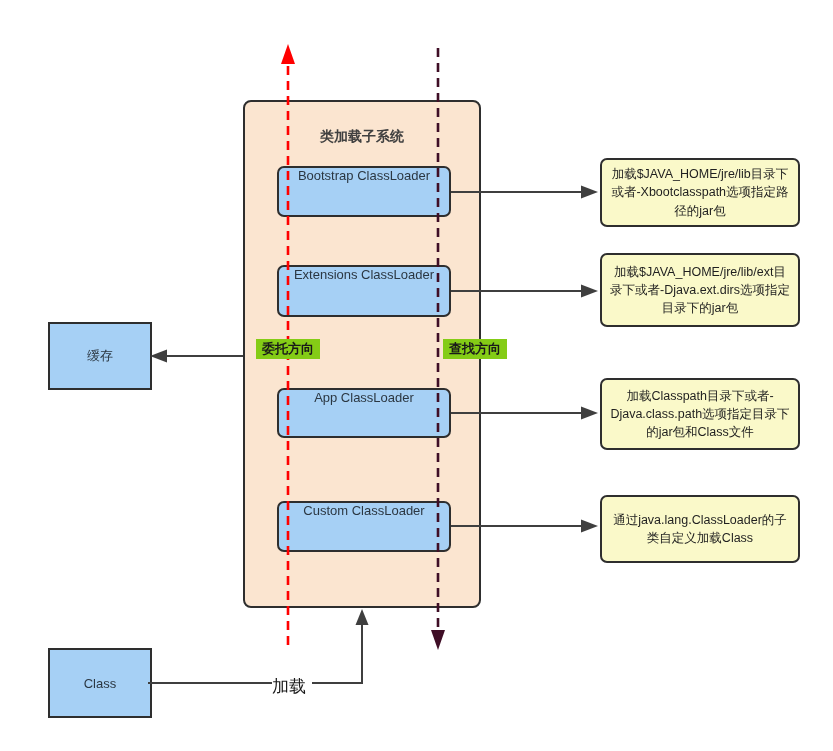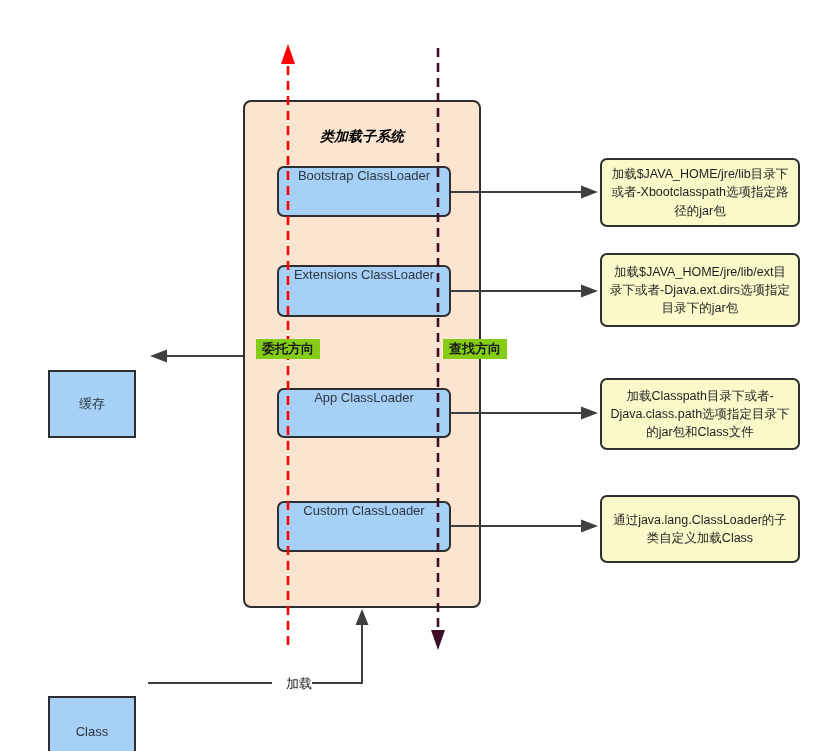--- a/index.html
+++ b/index.html
@@ -27,22 +27,21 @@
     box-sizing: border-box;
   }
   .container-title {
     position: absolute;
     left: 243px;
     top: 128px;
     width: 238px;
     text-align: center;
     font-size: 14px;
     font-weight: bold;
-    color: #000000;
-    font-style: italic;
+    color: #404040;
   }
   .loader-node {
     position: absolute;
     left: 277px;
     width: 174px;
     background: #A6D0F5;
     border: 2px solid #2e2e2e;
     border-radius: 7px;
     box-sizing: border-box;
     display: flex;
@@ -74,30 +73,29 @@
     overflow-wrap: break-word;
   }
   .note-1 { top: 158px; height: 69px; }
   .note-2 { top: 253px; height: 74px; }
   .note-3 { top: 378px; height: 72px; }
   .note-4 { top: 495px; height: 68px; }
 
   .side-box {
     position: absolute;
     left: 48px;
-    width: 88px;
+    width: 104px;
     background: #A6D0F5;
     border: 2px solid #2e2e2e;
     box-sizing: border-box;
     display: flex;
     align-items: center;
     justify-content: center;
     font-size: 13px;
     color: #2b3742;
-    margin-top: 48px;
   }
   .cache-box { top: 322px; height: 68px; }
   .class-box { top: 648px; height: 70px; }
 
   .svg-layer {
     position: absolute;
     left: 0;
     top: 0;
     width: 833px;
     height: 751px;
@@ -115,23 +113,23 @@
     text-align: center;
   }
   .label-delegation { left: 256px; top: 339px; width: 58px; }
   .label-lookup { left: 406px; top: 339px; width: 58px; margin-left: 37px; }
   .load-label {
     position: absolute;
     z-index: 6;
     left: 272px;
     top: 675px;
     width: 40px;
-    text-align: right;
+    text-align: left;
     background: #ffffff;
-    font-size: 13px;
+    font-size: 17px;
     color: #1a1a1a;
   }
 </style>
 </head>
 <body>
 
 <div class="canvas">
 
   <div class="container-box"></div>
   <div class="container-title">类加载子系统</div>

